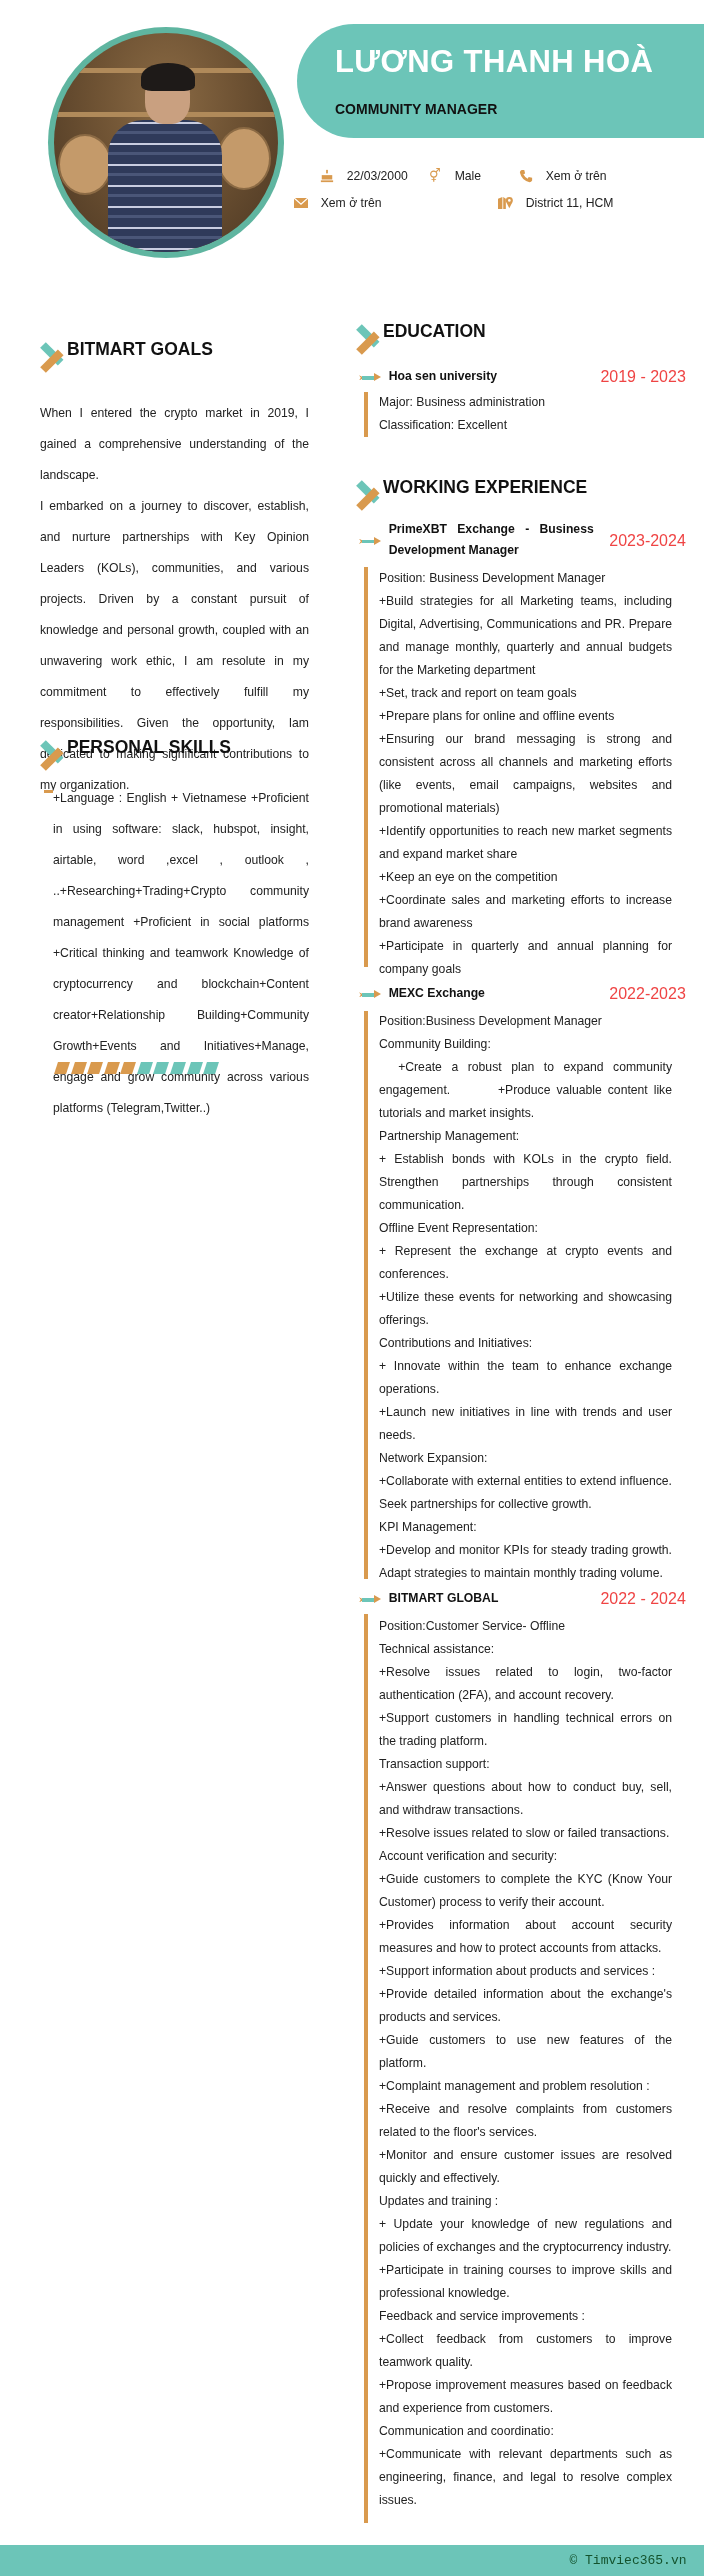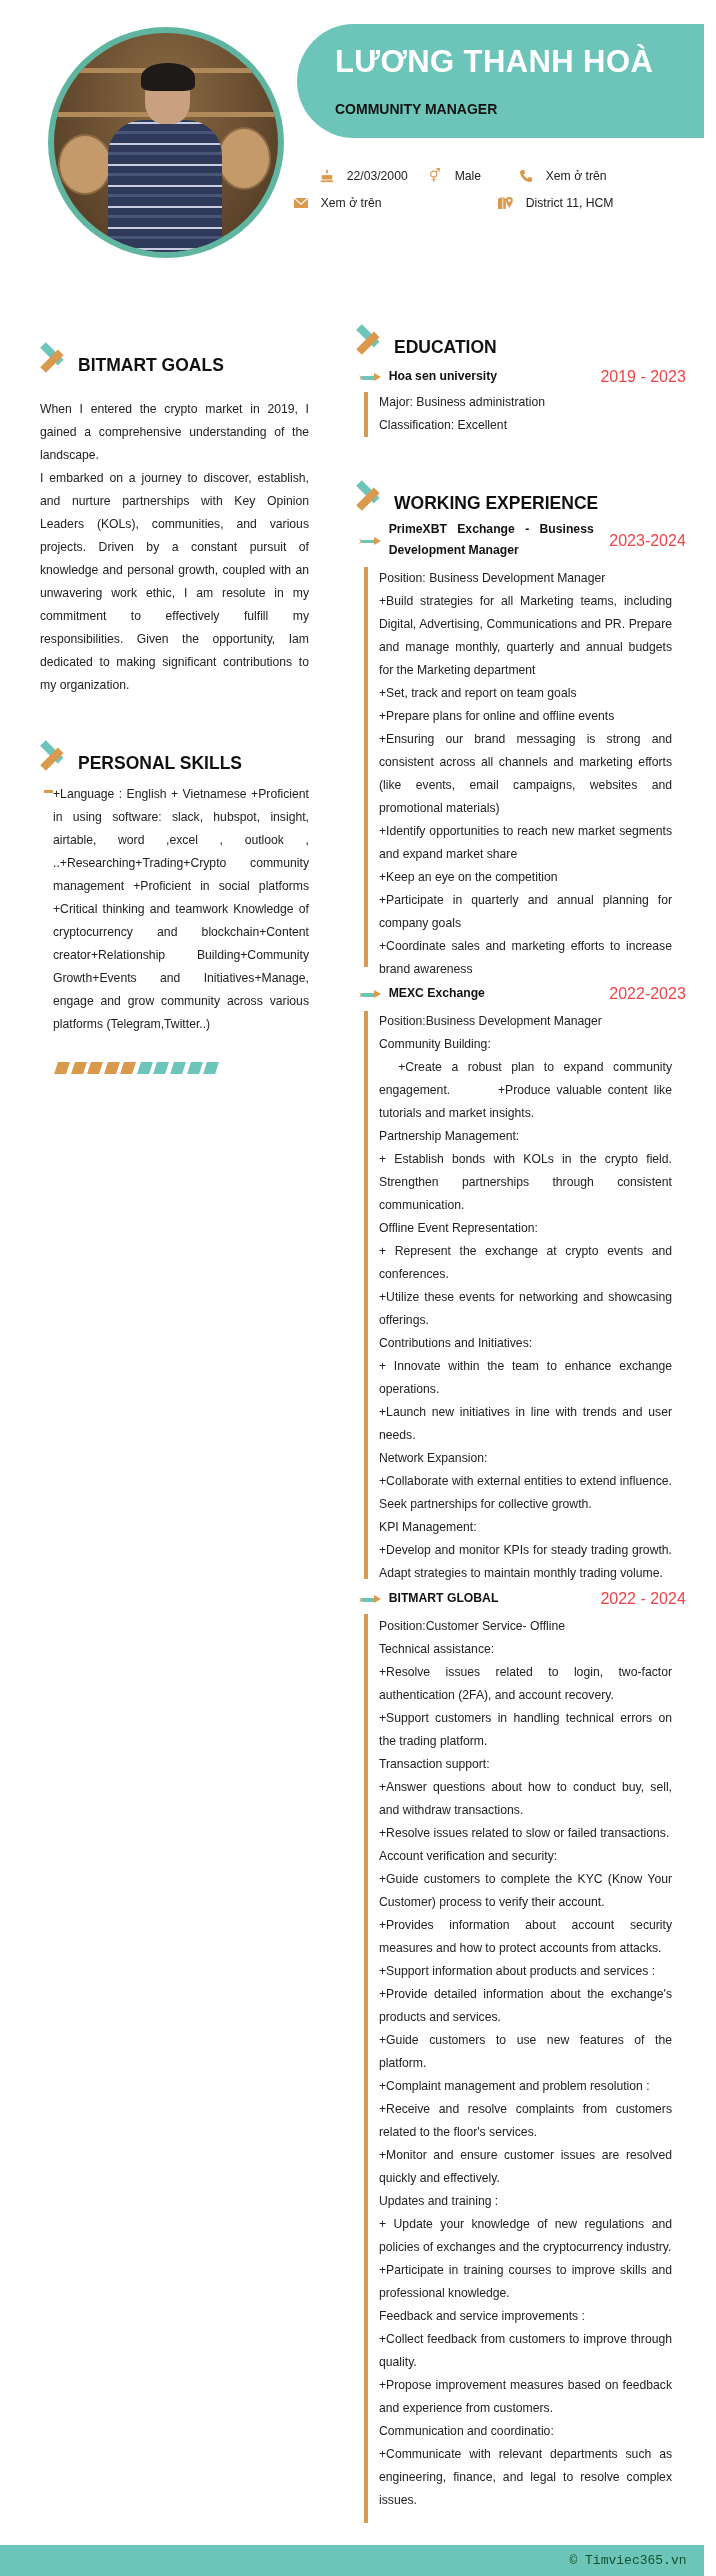--- a/index.html
+++ b/index.html
@@ -18,27 +18,27 @@
            background: repeating-linear-gradient(0deg, #2f3a5a 0 8.7px, #4a5678 8.7px 12.2px, #2f3a5a 12.2px 19px, #c8cce0 19px 21px); }
 
   .banner { position: absolute; left: 297px; top: 23.6px; width: 407px; height: 114px; background: #6cc5b8; border-radius: 57px 0 0 57px; }
   .name { position: absolute; left: 335px; top: 44px; font-size: 31px; font-weight: bold; color: #ffffff; letter-spacing: 0.4px; }
   .job-title { position: absolute; left: 335px; top: 101px; font-size: 14px; font-weight: bold; color: #111; }
 
   .info { position: absolute; font-size: 12.2px; color: #222; display: flex; align-items: center; gap: 12px; }
   .info .ic { width: 15.7px; height: 15.7px; display: inline-flex; align-items: center; justify-content: center; color: #d99a4e; font-size: 13px; }
 
   
-  .sec-head { position: absolute; display: flex; align-items: flex-end; gap: 14px; }
+  .sec-head { position: absolute; display: flex; align-items: flex-start; gap: 3px; }
   .chev { width: 23px; height: 37px; position: relative; }
   .chev .a { position: absolute; left: 1.7px; top: 1.7px; width: 24.5px; height: 7.9px; background: #6cc5b8; transform-origin: left center; transform: rotate(45deg); }
   .chev .b { position: absolute; left: 1.7px; bottom: 1.7px; width: 24.5px; height: 7.9px; background: #d99a4e; transform-origin: left center; transform: rotate(-45deg); }
   .sec-title { font-size: 17.5px; font-weight: bold; color: #111; }
 
-  .para { position: absolute; font-size: 12.2px; line-height: 23px; text-align: justify; color: #222; }
+  .para { position: absolute; font-size: 12.2px; line-height: 31px; text-align: justify; color: #222; }
 
   
   .skill-bar { position: absolute; left: 56px; top: 1062px; display: flex; gap: 4.4px; }
   .skill-bar span { width: 12.2px; height: 12.2px; transform: skewX(-18deg); display: block; }
 
   .skill-mark { position: absolute; left: 44px; top: 790px; width: 8.7px; height: 2.6px; background: #d99a4e; }
 
   
   .entry-head { position: absolute; left: 359px; width: 332px; display: flex; align-items: center; }
   .arrow-ic { width: 21px; height: 12.2px; position: relative; margin-top: 2.6px; flex: none; }
@@ -192,22 +192,22 @@
 </div>
 <div class="vbar" style="top:567px;height:400px"></div>
 <div class="entry-body" style="top:567px">
   <div>Position: Business Development Manager</div>
   <div>+Build strategies for all Marketing teams, including Digital, Advertising, Communications and PR. Prepare and manage monthly, quarterly and annual budgets for the Marketing department</div>
   <div>+Set, track and report on team goals</div>
   <div>+Prepare plans for online and offline events</div>
   <div>+Ensuring our brand messaging is strong and consistent across all channels and marketing efforts (like events, email campaigns, websites and promotional materials)</div>
   <div>+Identify opportunities to reach new market segments and expand market share</div>
   <div>+Keep an eye on the competition</div>
+  <div>+Coordinate sales and marketing efforts to increase brand awareness</div>
   <div>+Participate in quarterly and annual planning for company goals</div>
-  <div>+Coordinate sales and marketing efforts to increase brand awareness</div>
 </div>
 
 <div class="entry-head" style="top:983px">
   <div class="arrow-ic">
       <span class="tail"></span>
       <span class="shaft"></span>
       <span class="head"></span>
     </div>
   <span class="entry-title">MEXC Exchange</span>
   <span class="entry-date">2022-2023</span>
@@ -239,21 +239,21 @@
   <div>+Support information about products and services :</div>
   <div>+Provide detailed information about the exchange's products and services.</div>
   <div>+Guide customers to use new features of the platform.</div>
   <div>+Complaint management and problem resolution :</div>
   <div>+Receive and resolve complaints from customers related to the floor's services.</div>
   <div>+Monitor and ensure customer issues are resolved quickly and effectively.</div>
   <div>Updates and training :</div>
   <div>+ Update your knowledge of new regulations and policies of exchanges and the cryptocurrency industry.</div>
   <div>+Participate in training courses to improve skills and professional knowledge.</div>
   <div>Feedback and service improvements :</div>
-  <div>+Collect feedback from customers to improve through quality.</div>
+  <div>+Collect feedback from customers to improve teamwork quality.</div>
   <div>+Propose improvement measures based on feedback and experience from customers.</div>
   <div>Communication and coordinatio:</div>
   <div>+Communicate with relevant departments such as engineering, finance, and legal to resolve complex issues.</div>
 </div>
 
 <div class="footer">
   <span>© Timviec365.vn</span>
 </div>
 
 

